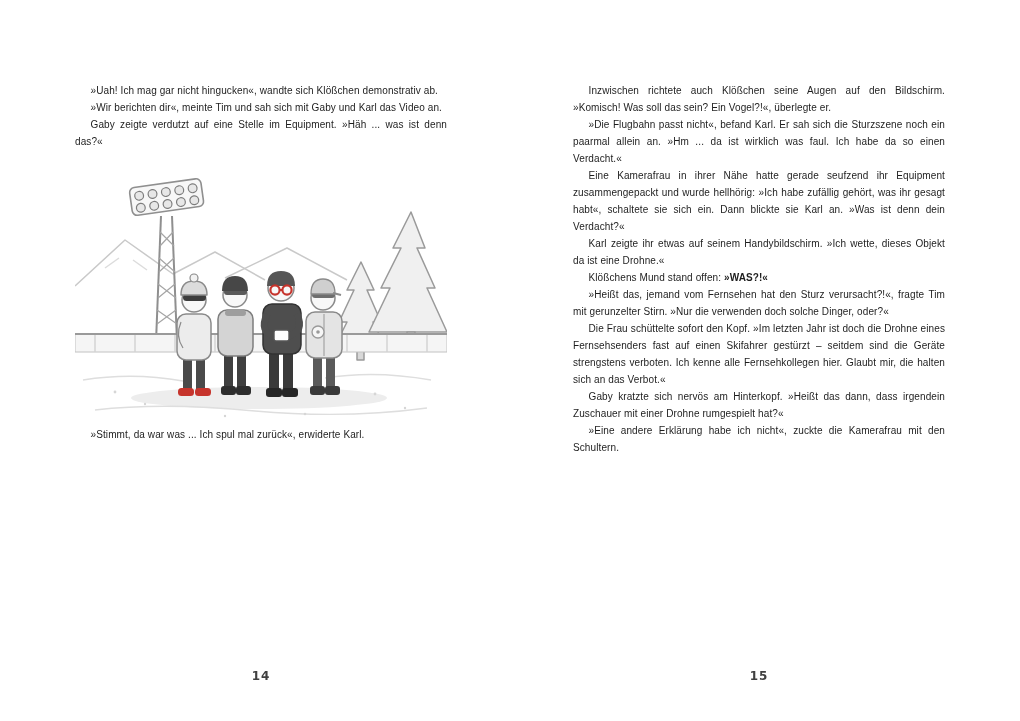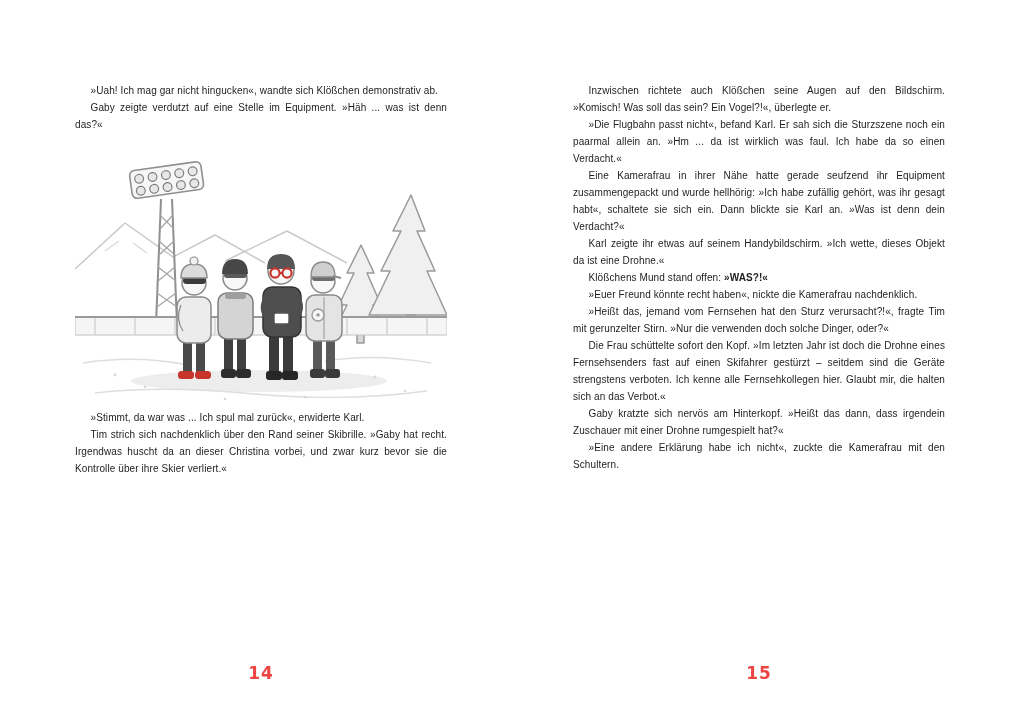--- a/index.html
+++ b/index.html
@@ -51,34 +51,35 @@
   .illustration-wrap svg { display: block; }
 
   .page-number {
     position: absolute;
     bottom: 38px;
     left: 0;
     width: 100%;
     text-align: center;
     font-family: "DejaVu Sans", sans-serif;
     font-weight: 800;
-    font-size: 17px;
+    font-size: 12px;
     letter-spacing: 1px;
-    color: #ef4444;
+    color: #404040;
   }
   .bold-shout { font-weight: 800; }
 </style>
 </head>
 <body>
 
 <div class="spread">
 
   <div class="page page-left">
     <div class="text-block top-block">
       <p>»Uah! Ich mag gar nicht hingucken«, wandte sich Klößchen demonstrativ ab.</p>
+      <p>»Wir berichten dir«, meinte Tim und sah sich mit Gaby und Karl das Video an.</p>
       <p>Gaby zeigte verdutzt auf eine Stelle im Equipment. »Häh ... was ist denn das?«</p>
     </div>
 
     <div class="illustration-wrap">
       <svg width="372" height="262" viewBox="0 0 372 262" xmlns="http://www.w3.org/2000/svg">
 
         <g fill="none" stroke="#c9c9c9" stroke-width="1.5" stroke-linejoin="round">
           <path d="M0,122 L50,76 L98,110 L140,88 L190,116"></path>
           <path d="M150,114 L212,84 L272,116"></path>
           <path d="M30,104 L44,94 M58,96 L72,106" stroke="#dcdcdc"></path>
@@ -205,34 +206,32 @@
             <rect x="237" y="128" width="23" height="6" rx="3" fill="#6e6e6e"></rect>
             <path d="M236,130 Q236,115 248,115 Q260,115 260,130 Z" fill="#cfcfcf" stroke="#8a8a8a" stroke-width="1.3"></path>
             <path d="M258,129 L266,131" stroke="#8a8a8a" stroke-width="2"></path>
           </g>
         </g>
       </svg>
     </div>
 
     <div class="text-block bottom-block">
       <p>»Stimmt, da war was ... Ich spul mal zurück«, erwiderte Karl.</p>
-      <p>Tim strich sich nachdenklich über den Rand seiner Skibrille. »Gaby hat recht. Irgendwas huscht da an dieser Christina vorbei, und zwar kurz bevor sie die Kontrolle über ihre Skier verliert.«</p>
     </div>
 
     <div class="page-number">14</div>
   </div>
 
   <div class="page page-right">
     <div class="text-block top-block">
       <p>Inzwischen richtete auch Klößchen seine Augen auf den Bildschirm. »Komisch! Was soll das sein? Ein Vogel?!«, überlegte er.</p>
       <p>»Die Flugbahn passt nicht«, befand Karl. Er sah sich die Sturzszene noch ein paarmal allein an. »Hm ... da ist wirklich was faul. Ich habe da so einen Verdacht.«</p>
       <p>Eine Kamerafrau in ihrer Nähe hatte gerade seufzend ihr Equipment zusammengepackt und wurde hellhörig: »Ich habe zufällig gehört, was ihr gesagt habt«, schaltete sie sich ein. Dann blickte sie Karl an. »Was ist denn dein Verdacht?«</p>
       <p>Karl zeigte ihr etwas auf seinem Handybildschirm. »Ich wette, dieses Objekt da ist eine Drohne.«</p>
       <p><span>Klößchens Mund stand offen: </span><span class="bold-shout">»WAS?!«</span></p>
-      <p>»Euer Freund könnte recht haben«, nickte die Kamerafrau nachdenklich.</p>
       <p>»Heißt das, jemand vom Fernsehen hat den Sturz verursacht?!«, fragte Tim mit gerunzelter Stirn. »Nur die verwenden doch solche Dinger, oder?«</p>
       <p>Die Frau schüttelte sofort den Kopf. »Im letzten Jahr ist doch die Drohne eines Fernsehsenders fast auf einen Skifahrer gestürzt – seitdem sind die Geräte strengstens verboten. Ich kenne alle Fernsehkollegen hier. Glaubt mir, die halten sich an das Verbot.«</p>
       <p>Gaby kratzte sich nervös am Hinterkopf. »Heißt das dann, dass irgendein Zuschauer mit einer Drohne rumgespielt hat?«</p>
       <p>»Eine andere Erklärung habe ich nicht«, zuckte die Kamerafrau mit den Schultern.</p>
     </div>
 
     <div class="page-number">15</div>
   </div>
 
 </div>

